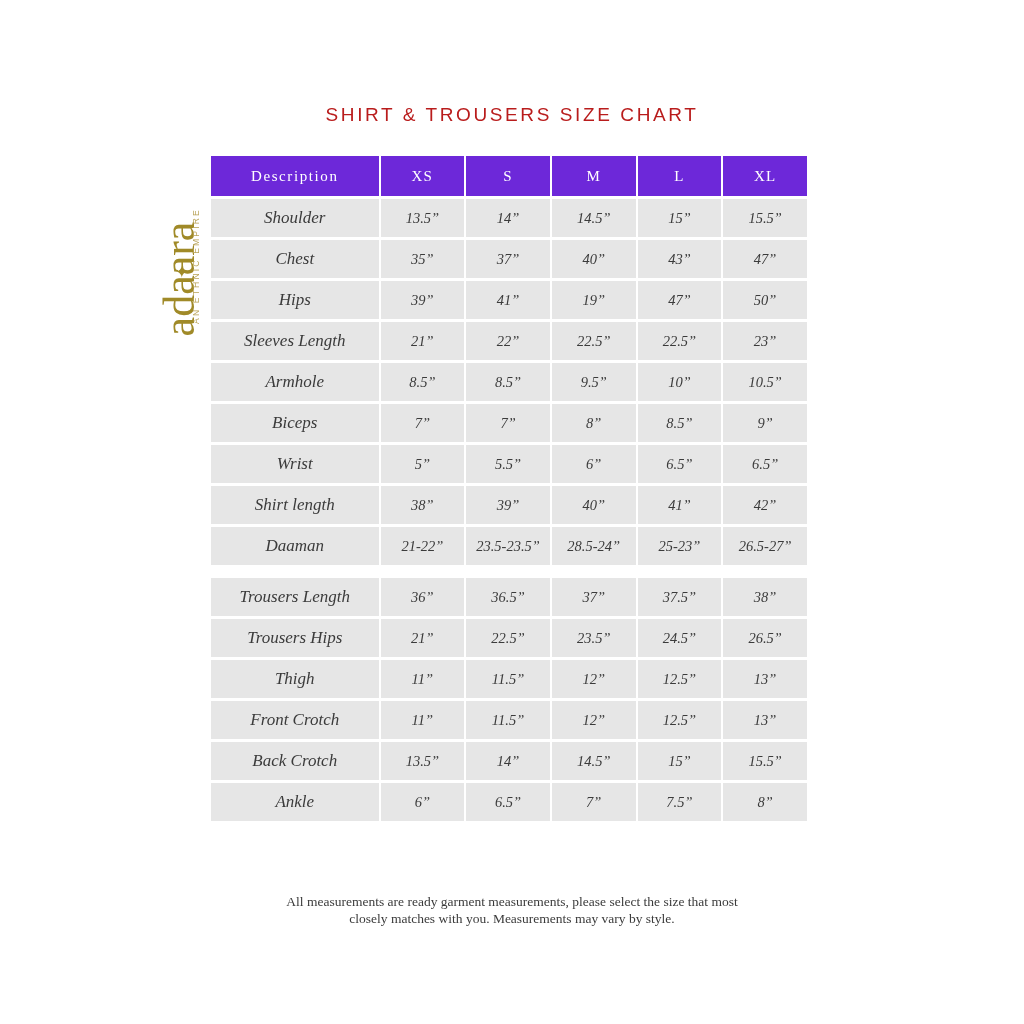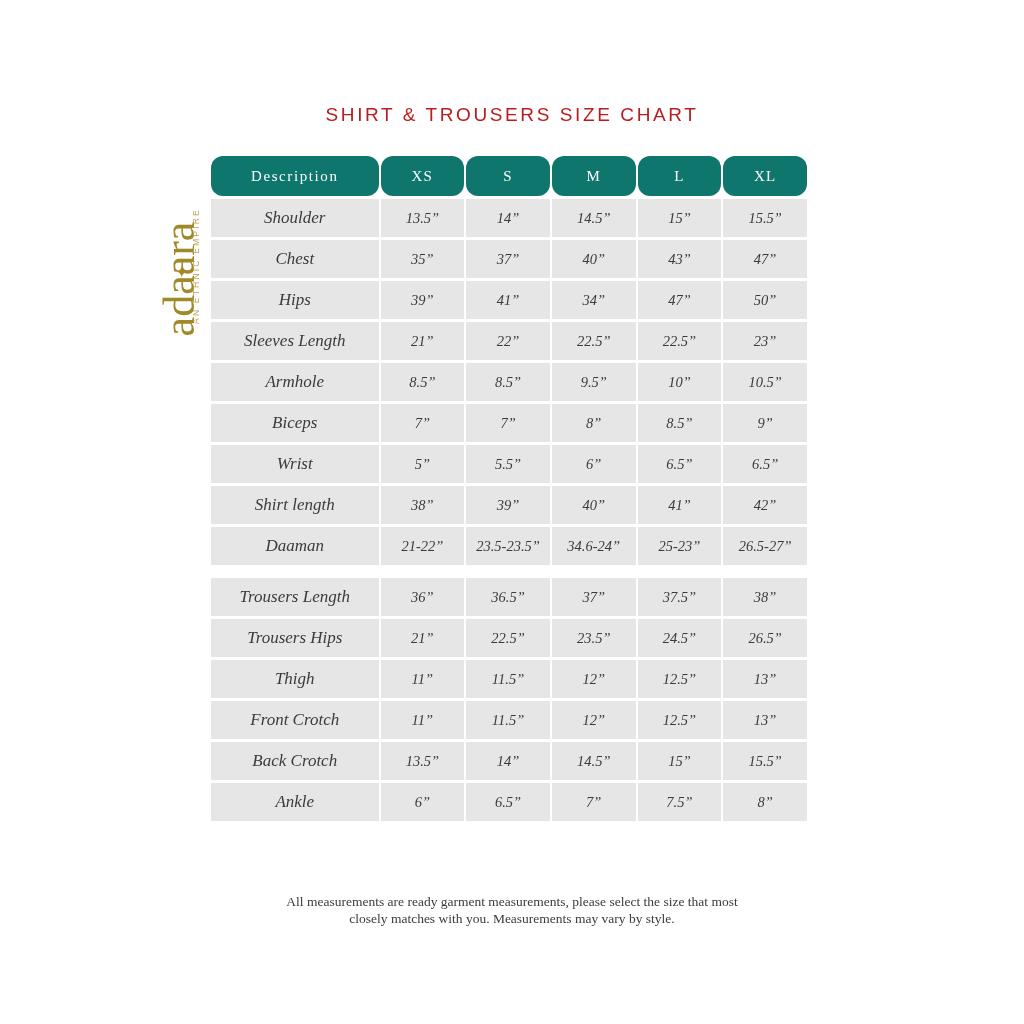--- a/index.html
+++ b/index.html
@@ -83,30 +83,29 @@
     top: 153px;
     border-collapse: separate;
     border-spacing: 2px 3px;
     width: 600px;
   }
   #size-table th, #size-table td {
     padding: 0;
     margin: 0;
   }
   #size-table thead th {
-    background: #0f766e;
+    background: #6d28d9;
     color: #ffffff;
     height: 40px;
     font-family: "Liberation Serif", serif;
     font-size: 15px;
     letter-spacing: 1.6px;
     font-weight: 400;
     text-align: center;
     vertical-align: middle;
-    border-radius: 12px;
   }
   #size-table thead th.desc-head {
     width: 168px;
   }
   #size-table thead th.size-head {
     width: 84px;
     font-size: 15px;
     letter-spacing: 1.2px;
   }
   #size-table tbody td {
@@ -182,21 +181,21 @@
           <td class="val">35”</td>
           <td class="val">37”</td>
           <td class="val">40”</td>
           <td class="val">43”</td>
           <td class="val">47”</td>
         </tr>
         <tr>
           <td class="row-label">Hips</td>
           <td class="val">39”</td>
           <td class="val">41”</td>
-          <td class="val">34”</td>
+          <td class="val">19”</td>
           <td class="val">47”</td>
           <td class="val">50”</td>
         </tr>
         <tr>
           <td class="row-label">Sleeves Length</td>
           <td class="val">21”</td>
           <td class="val">22”</td>
           <td class="val">22.5”</td>
           <td class="val">22.5”</td>
           <td class="val">23”</td>
@@ -230,21 +229,21 @@
           <td class="val">38”</td>
           <td class="val">39”</td>
           <td class="val">40”</td>
           <td class="val">41”</td>
           <td class="val">42”</td>
         </tr>
         <tr>
           <td class="row-label">Daaman</td>
           <td class="val">21-22”</td>
           <td class="val">23.5-23.5”</td>
-          <td class="val">34.6-24”</td>
+          <td class="val">28.5-24”</td>
           <td class="val">25-23”</td>
           <td class="val">26.5-27”</td>
         </tr>
         <tr class="spacer">
           <td colspan="6"></td>
         </tr>
         <tr>
           <td class="row-label">Trousers Length</td>
           <td class="val">36”</td>
           <td class="val">36.5”</td>

